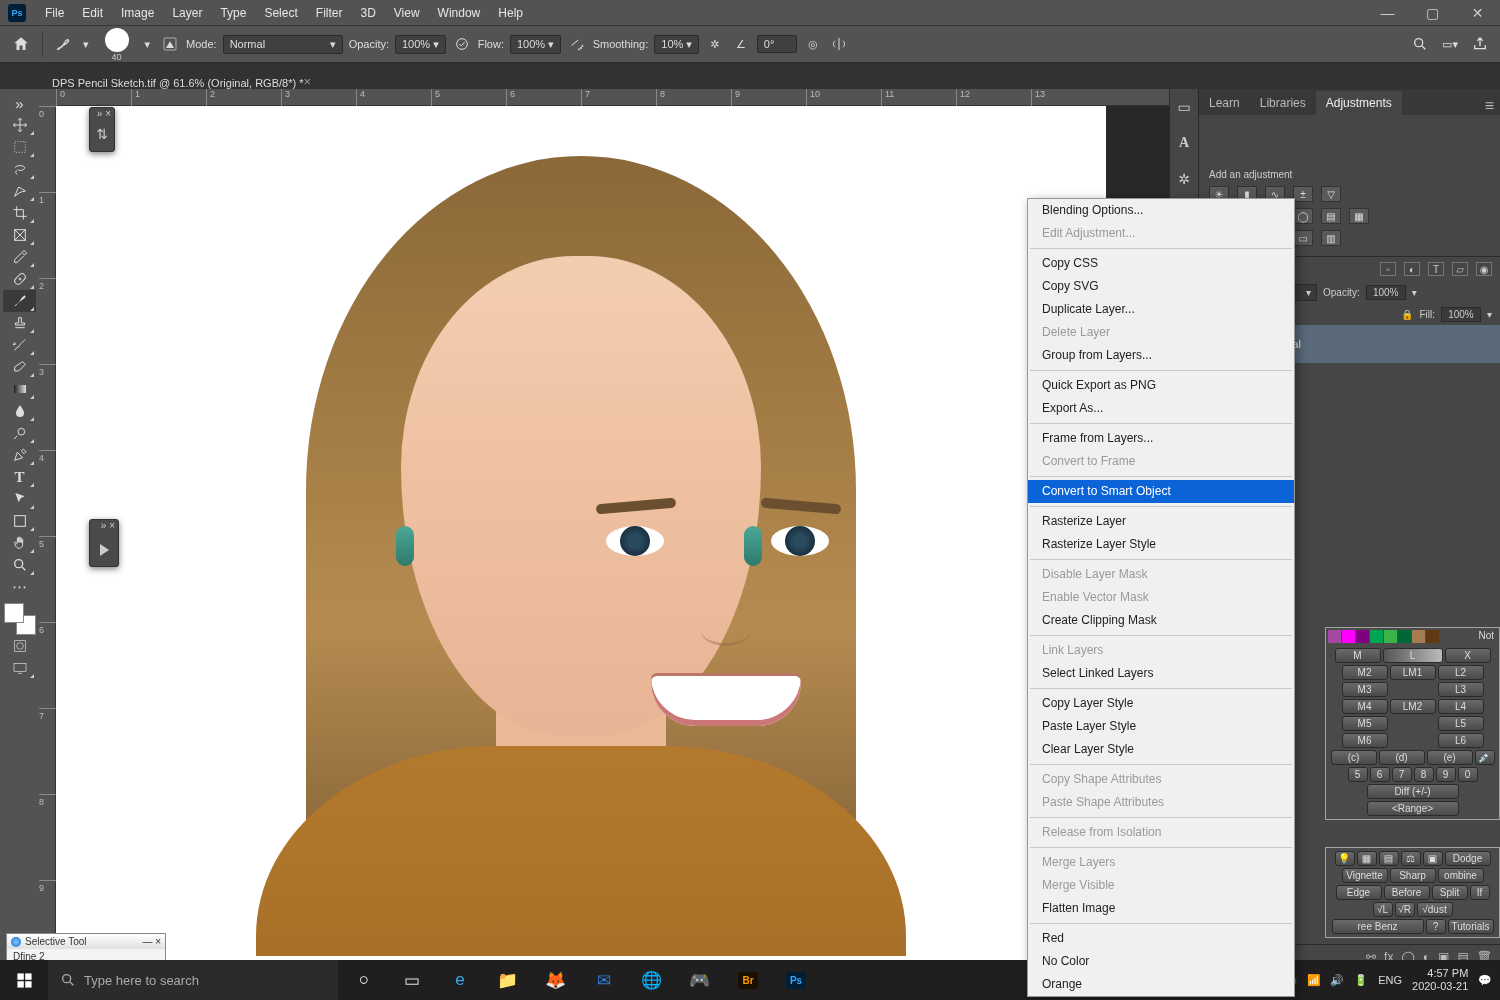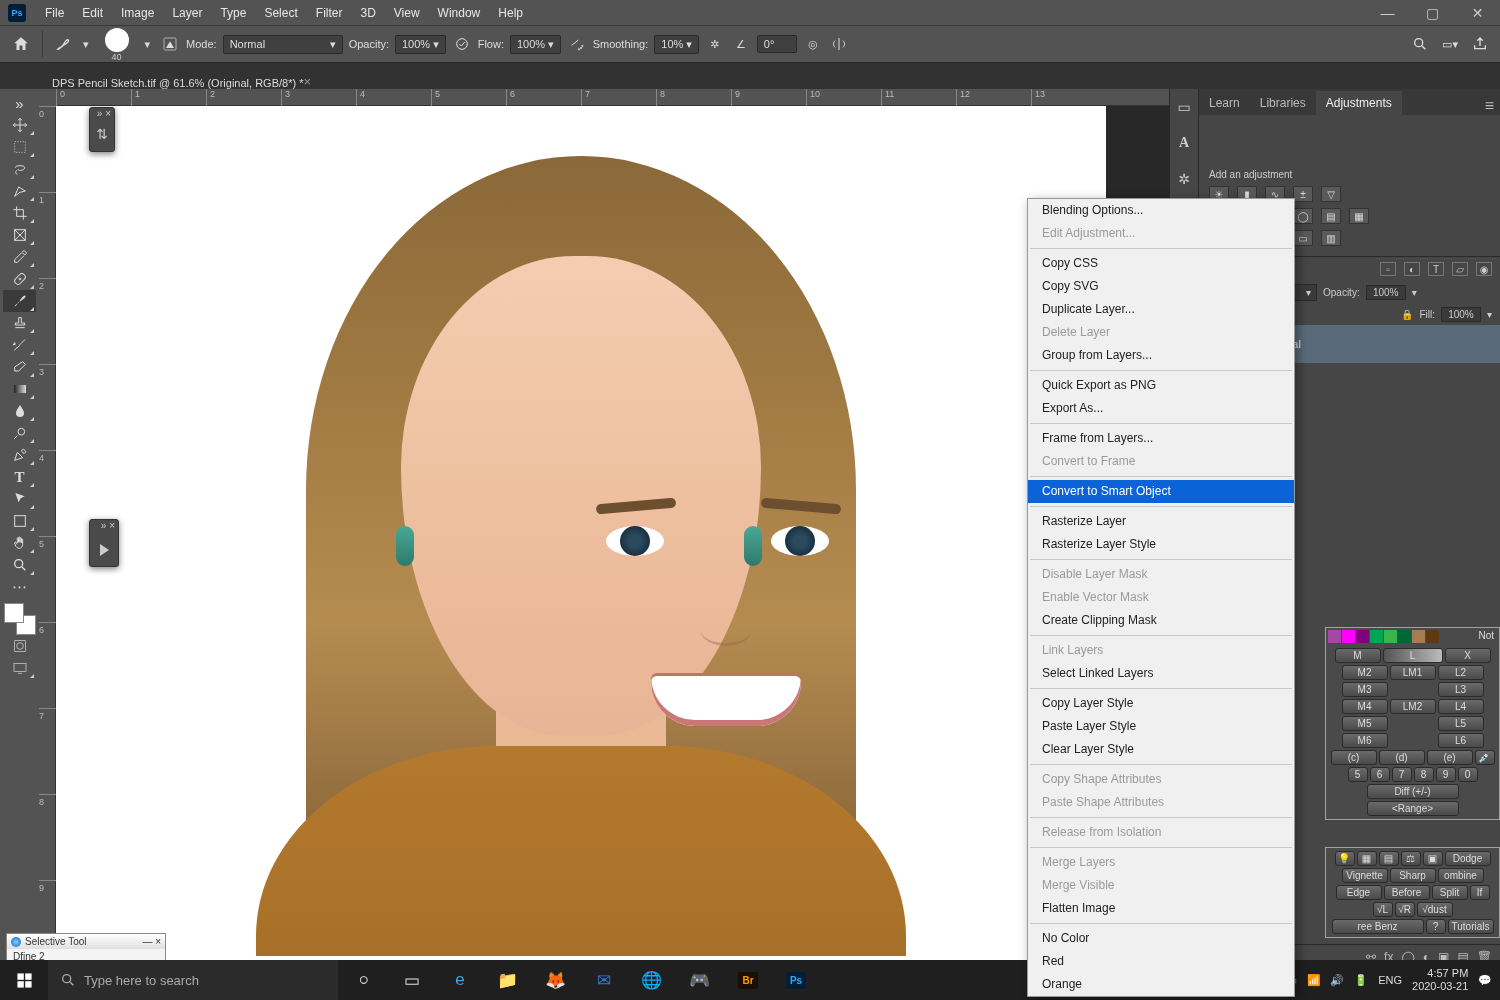--- a/index.html
+++ b/index.html
@@ -544,22 +544,22 @@
     <div class="ctx-sep"></div>
     <div class="ctx-item disabled">Copy Shape Attributes</div>
     <div class="ctx-item disabled">Paste Shape Attributes</div>
     <div class="ctx-sep"></div>
     <div class="ctx-item disabled">Release from Isolation</div>
     <div class="ctx-sep"></div>
     <div class="ctx-item disabled">Merge Layers</div>
     <div class="ctx-item disabled">Merge Visible</div>
     <div class="ctx-item">Flatten Image</div>
     <div class="ctx-sep"></div>
+    <div class="ctx-item">Red</div>
     <div class="ctx-item">No Color</div>
-    <div class="ctx-item">Red</div>
     <div class="ctx-item">Orange</div>
   </div>
 
 <div class="extra-panel" style="top:627px;">
   <div class="swatch-grid">
     <div class="sw" style="background:#a349a4"></div>
       <div class="sw" style="background:#ff00ff"></div>
     <div class="sw" style="background:#800080"></div>
       <div class="sw" style="background:#00a651"></div>
     <div class="sw" style="background:#39b54a"></div>

